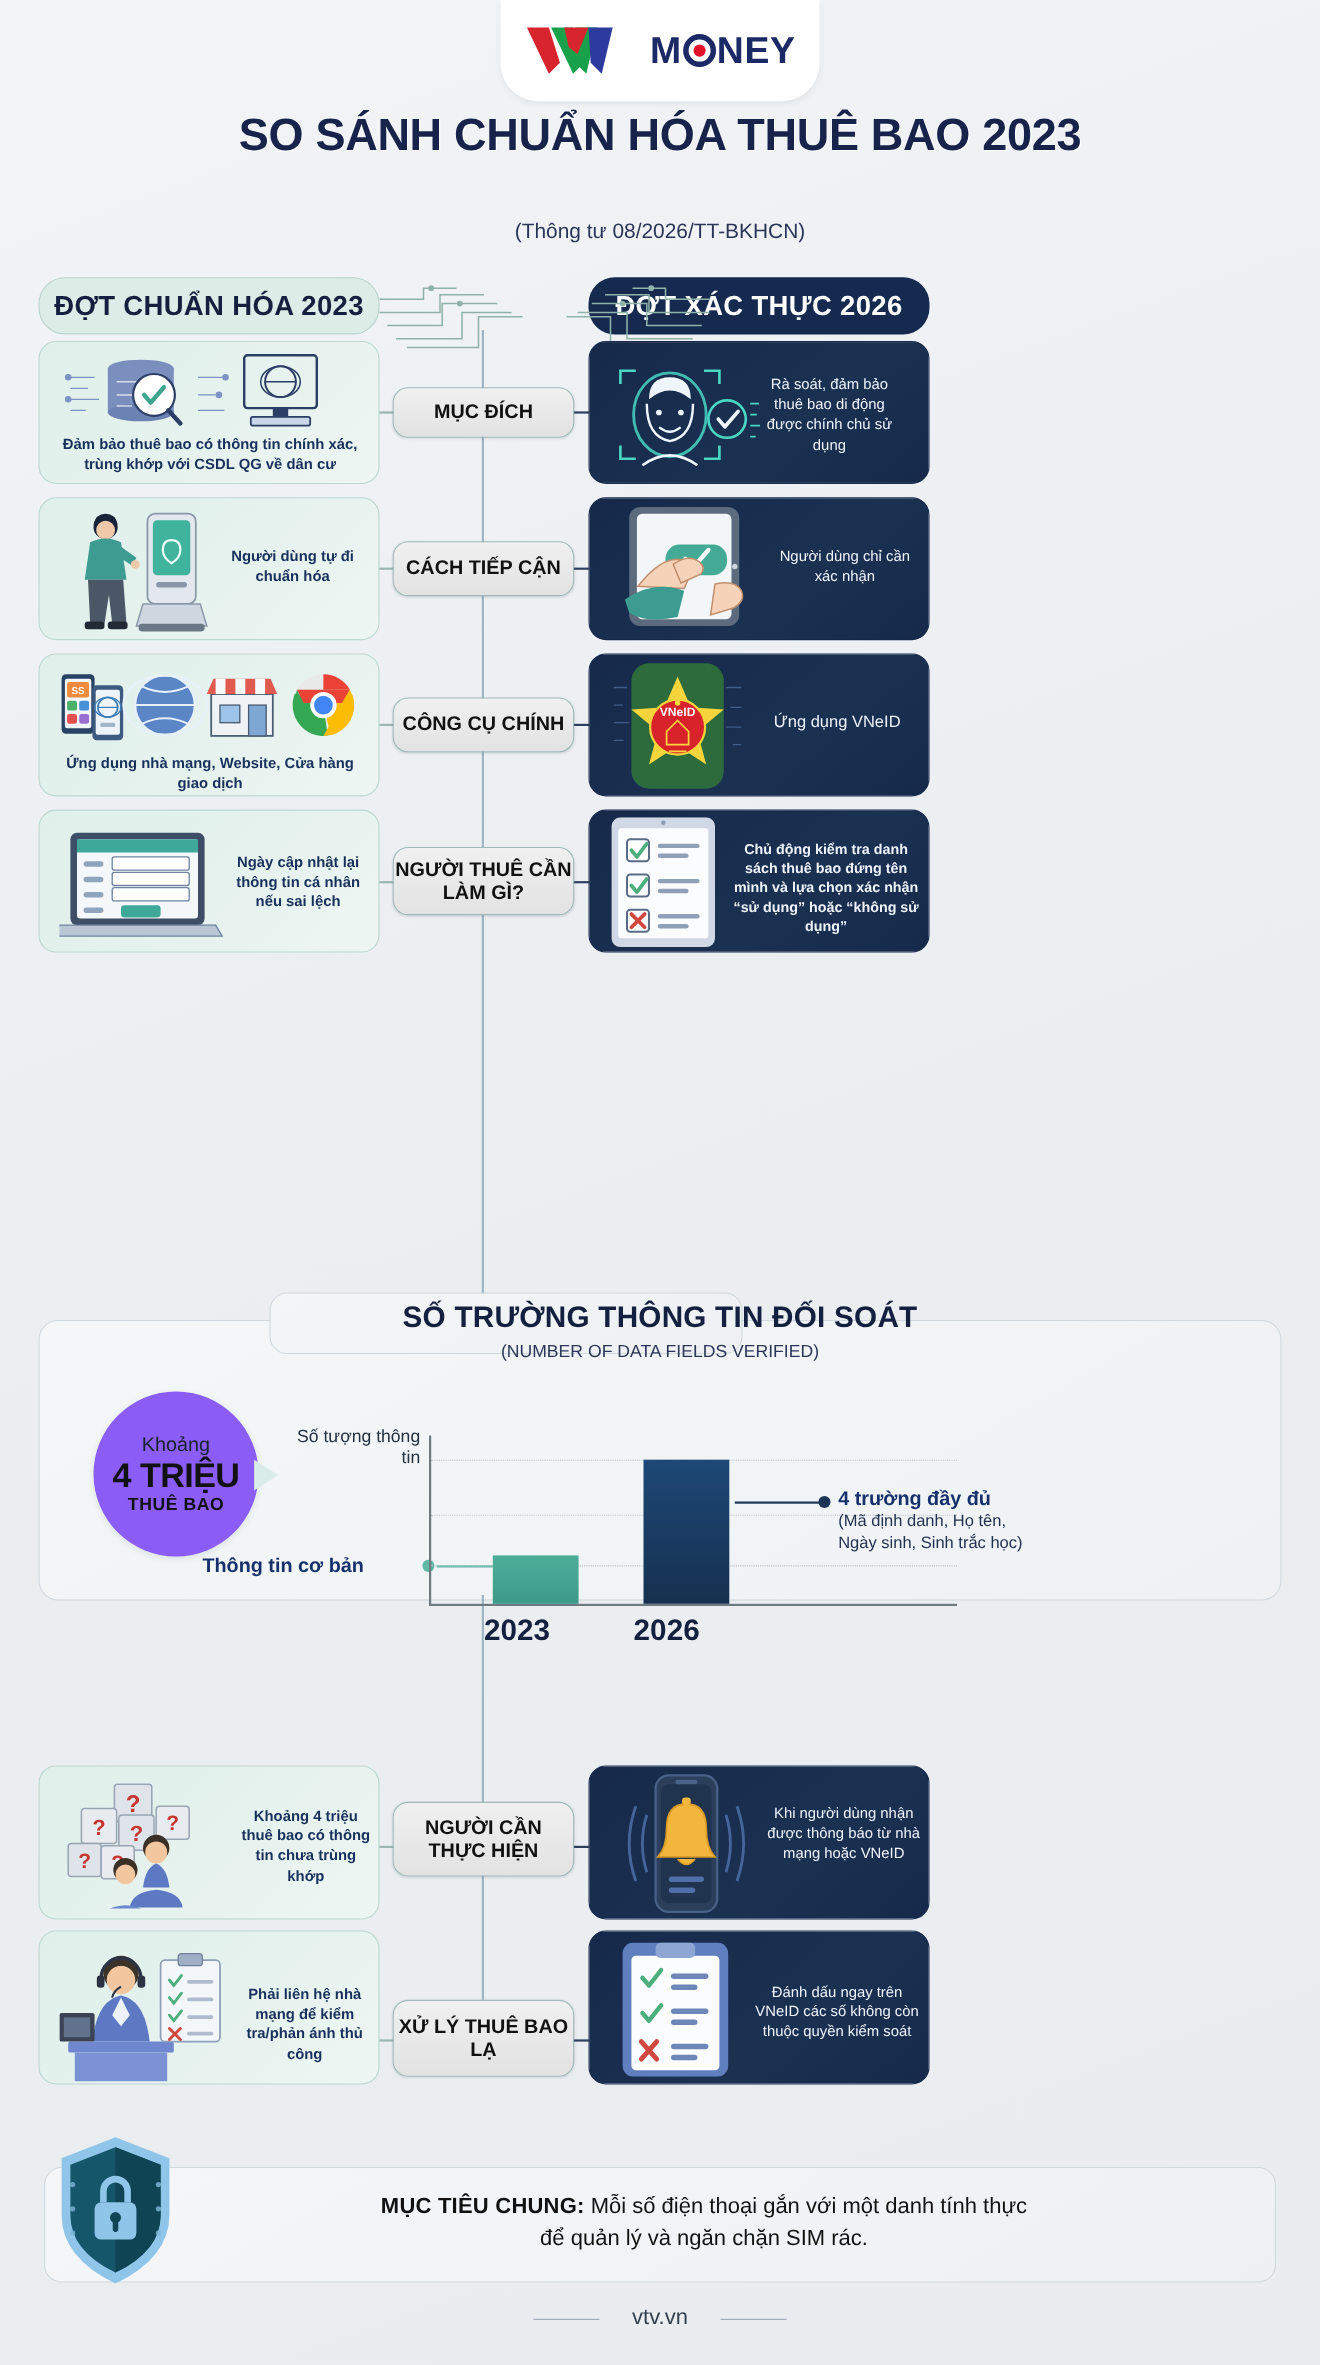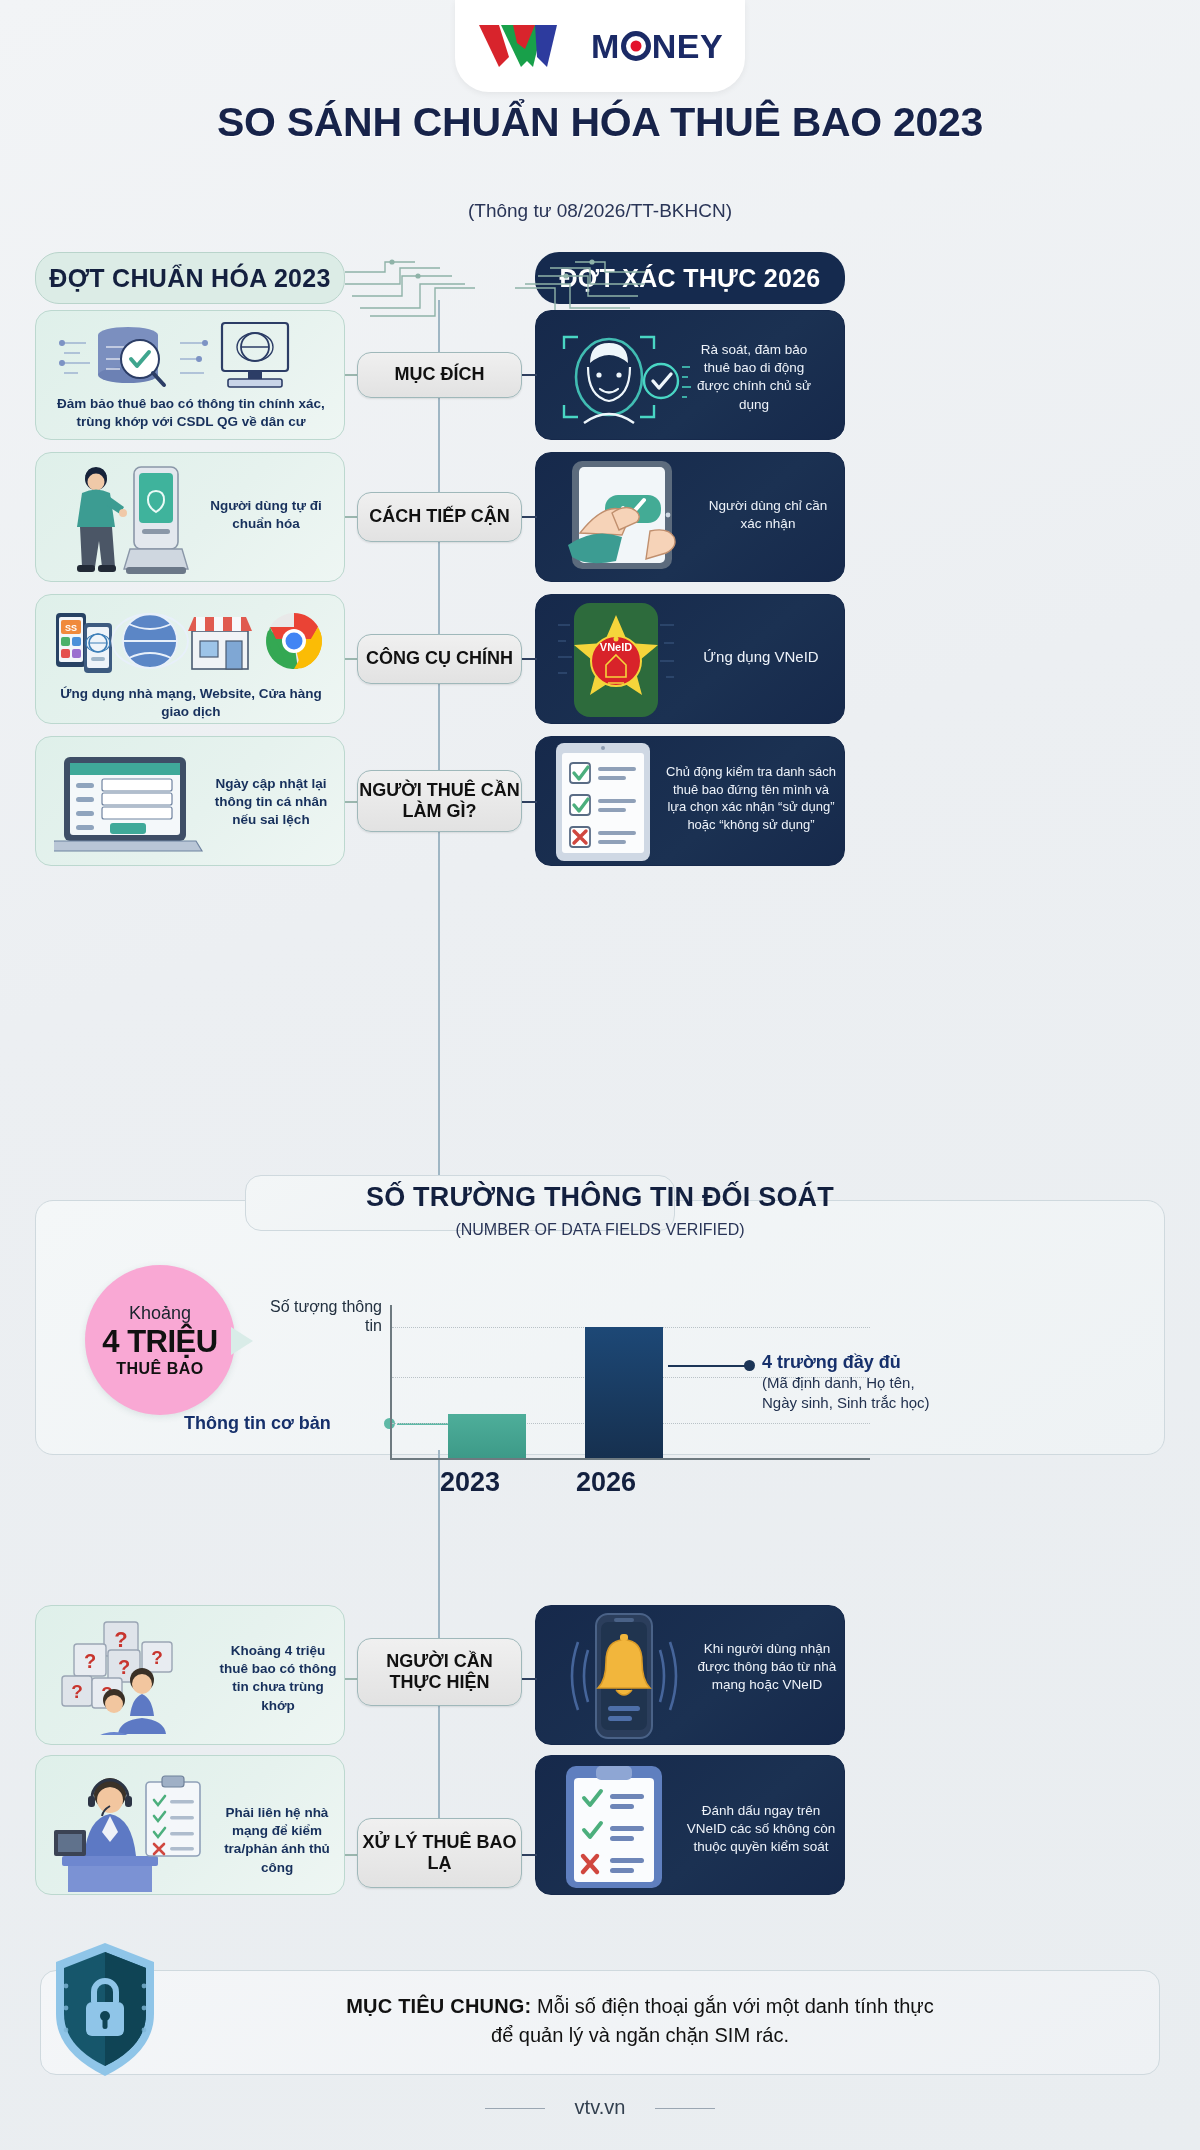--- a/index.html
+++ b/index.html
@@ -101,21 +101,21 @@
   .chart-title{
     position:absolute; left:0; top:1182px; width:1200px; text-align:center;
     font-size:27px; font-weight:bold; color:#13203f; z-index:3; letter-spacing:.2px;
   }
   .chart-sub{
     position:absolute; left:0; top:1221px; width:1200px; text-align:center;
     font-size:16px; color:#2a3557; z-index:3;
   }
   .bubble{
     position:absolute; left:85px; top:1265px; width:150px; height:150px;
-    background:#f9a8d4; border-radius:50%;
+    background:#8b5cf6; border-radius:50%;
     display:flex; flex-direction:column; align-items:center; justify-content:center;
     box-shadow:0 2px 7px rgba(40,80,80,.12); z-index:4;
   }
   .bubble::after{
     content:""; position:absolute; right:-18px; top:62px;
     border-top:14px solid transparent; border-bottom:14px solid transparent;
     border-left:22px solid #d9ece8;
   }
   .bub-1{ font-size:18px; color:#17232c; }
   .bub-2{ font-size:31px; font-weight:bold; color:#111; letter-spacing:-.5px;}
@@ -403,21 +403,21 @@
       <rect x="48" y="33" width="28" height="4" rx="2" fill="#8fa0b8"></rect>
     <rect x="20" y="52" width="20" height="20" rx="3" fill="#fff" stroke="#5a6c85" stroke-width="1.8"></rect>
     <path d="M24 62 l5 6 l9 -12" stroke="#4caf7d" stroke-width="3.4" fill="none" stroke-linecap="round" stroke-linejoin="round"></path>
     <rect x="48" y="56" width="38" height="4" rx="2" fill="#8fa0b8"></rect>
       <rect x="48" y="65" width="28" height="4" rx="2" fill="#8fa0b8"></rect>
     <rect x="20" y="84" width="20" height="20" rx="3" fill="#fff" stroke="#5a6c85" stroke-width="1.8"></rect>
     <path d="M24 88 l12 12 M36 88 l-12 12" stroke="#d0473f" stroke-width="3.4" stroke-linecap="round"></path>
     <rect x="48" y="88" width="38" height="4" rx="2" fill="#8fa0b8"></rect>
       <rect x="48" y="97" width="28" height="4" rx="2" fill="#8fa0b8"></rect>
   </svg>
-  <div class="card-text" style="left:130px;top:26px;width:170px;text-align:center;font-size:13px;">Chủ động kiểm tra danh sách thuê bao đứng tên mình và lựa chọn xác nhận “sử dụng” hoặc “không sử dụng”</div>
+  <div class="card-text" style="left:130px;top:26px;width:170px;text-align:center;font-size:13px;font-weight:bold;">Chủ động kiểm tra danh sách thuê bao đứng tên mình và lựa chọn xác nhận “sử dụng” hoặc “không sử dụng”</div>
 </div>
 <div class="mid-label" style="top:770px;height:62px;">NGƯỜI THUÊ CẦN LÀM GÌ?</div>
 <div class="conn" style="left:345px;top:801px;width:14px;"></div>
 <div class="conn" style="left:520px;top:801px;width:17px;background:#2e3f5e;"></div>
 
 <div class="chart-panel"></div>
 <div class="chart-title-plate"></div>
 <div class="chart-title">SỐ TRƯỜNG THÔNG TIN ĐỐI SOÁT</div>
 <div class="chart-sub">(NUMBER OF DATA FIELDS VERIFIED)</div>
 

